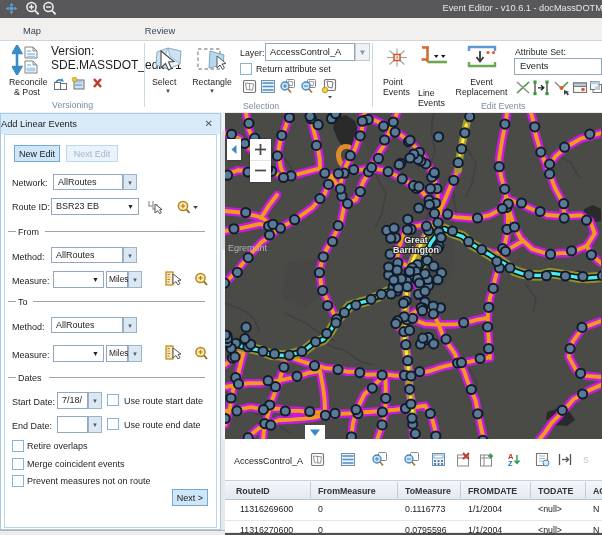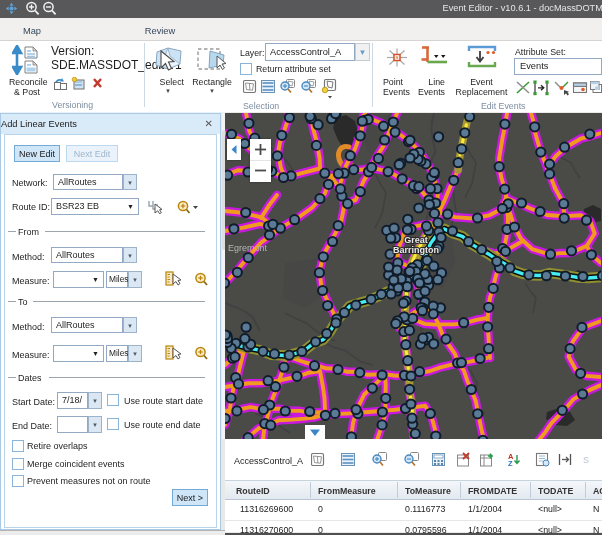--- a/index.html
+++ b/index.html
@@ -85,21 +85,21 @@
     <circle cx="20.5" cy="2.5" r="2.3" fill="#f0c830" stroke="#c09010" stroke-width="0.7"></circle>
 <path d="M40 2 L47 10 M47 2 L40 10" stroke="#c0392b" stroke-width="2.4"></path>
   </svg>
 <div class="glabel" style="left:52px;top:100px">Versioning</div>
 <div class="gsep" style="left:144px"></div>
 <svg class="icon" style="left:153px;top:45px" width="31" height="30" viewBox="0 0 31 30">
 <path d="M4 7 L15 3 L28 6 L27 19 L15 24 L3 20 Z" fill="#cde3f3" stroke="#8aa8c2" stroke-width="1"></path>
 <path d="M15 3 L17 11 L27 19 L15 24 L11 13 Z" fill="#e9f3fb" stroke="#8aa8c2" stroke-width="0.8"></path>
 <path d="M8 6 L8 23 L12.5 18.5 L15.5 25 L18.5 23.5 L15.5 17 L21 16.5 Z" fill="#fff" stroke="#4a4a4a" stroke-width="1.1"></path>
   </svg>
-<div class="rtext" style="left:152px;top:77px;width:32px;text-align:right">Select</div>
+<div class="rtext" style="left:152px;top:77px;width:32px;text-align:left">Select</div>
 <div class="rtext" style="left:160px;top:87px;width:16px;text-align:center;color:#444;font-size:7px">▾</div>
 <svg class="icon" style="left:196px;top:45px" width="33" height="30" viewBox="0 0 33 30">
 <rect x="2" y="4" width="22" height="20" fill="none" stroke="#9a9a9a" stroke-width="1.4" stroke-dasharray="3.5,2.5"></rect>
 <path d="M14 6 L28 10 L27 20 L13 23 Z" fill="#b8d8ee" stroke="#6a92b4" stroke-width="0.8"></path>
 <path d="M21 11 L21 23 L24 20 L26.5 24.5 L28.5 23 L26 19 L30 18.5 Z" fill="#fff" stroke="#555" stroke-width="1"></path>
   </svg>
 <div class="rtext" style="left:191px;top:77px;width:42px;text-align:center">Rectangle</div>
 <div class="rtext" style="left:204px;top:87px;width:16px;text-align:center;color:#444;font-size:7px">▾</div>
 <div class="rtext" style="left:240px;top:48px">Layer:</div>
 <div class="combo" style="left:265px;top:43px;width:90px;height:18px;line-height:16px;padding-left:4px;font-size:9.3px">AccessControl_A</div>
@@ -156,21 +156,21 @@
 <svg class="icon" style="left:417px;top:45px" width="32" height="22" viewBox="0 0 32 22">
 <g stroke="#d66a3c" stroke-width="2.6" fill="none">
       <line x1="10.5" y1="2.5" x2="10.5" y2="17"></line>
       <line x1="5" y1="2.5" x2="12" y2="2.5"></line>
       <line x1="4.5" y1="14.5" x2="10" y2="14.5"></line>
     </g>
 <line x1="10.5" y1="17" x2="30" y2="17" stroke="#6aa84f" stroke-width="2.6"></line>
 <path d="M17 10 L21.5 10 L19.2 13 Z" fill="#1a1a1a"></path>
     <path d="M24 10 L28.5 10 L26.2 13 Z" fill="#1a1a1a"></path>
   </svg>
-<div class="rtext" style="left:418px;top:77px;width:27px;text-align:right">Line<br>Events</div>
+<div class="rtext" style="left:418px;top:88px;width:27px;text-align:left">Line<br>Events</div>
 <svg class="icon" style="left:466px;top:44px" width="34" height="25" viewBox="0 0 34 25">
 <path d="M3 7 L3 3 L29 3 L29 7" fill="none" stroke="#5b9bd5" stroke-width="2.4"></path>
 <circle cx="22" cy="8.5" r="1.6" fill="#e05c28"></circle>
     <circle cx="27.5" cy="8.5" r="1.6" fill="#e05c28"></circle>
 <path d="M14 7 L14 16 M10.5 13 L14 17.5 L17.5 13" fill="none" stroke="#3c3c3c" stroke-width="1.8"></path>
 <path d="M3 18 L3 22 L29 22 L29 18" fill="none" stroke="#6aa84f" stroke-width="2.4"></path>
   </svg>
 <div class="rtext" style="left:455px;top:77px;width:53px;text-align:center">Event<br>Replacement</div>
 <div class="rtext" style="left:515px;top:47px">Attribute Set:</div>
 <div class="combo" style="left:514px;top:58px;width:88px;height:17px;line-height:15px;padding-left:5px;font-size:9.3px">Events</div>

